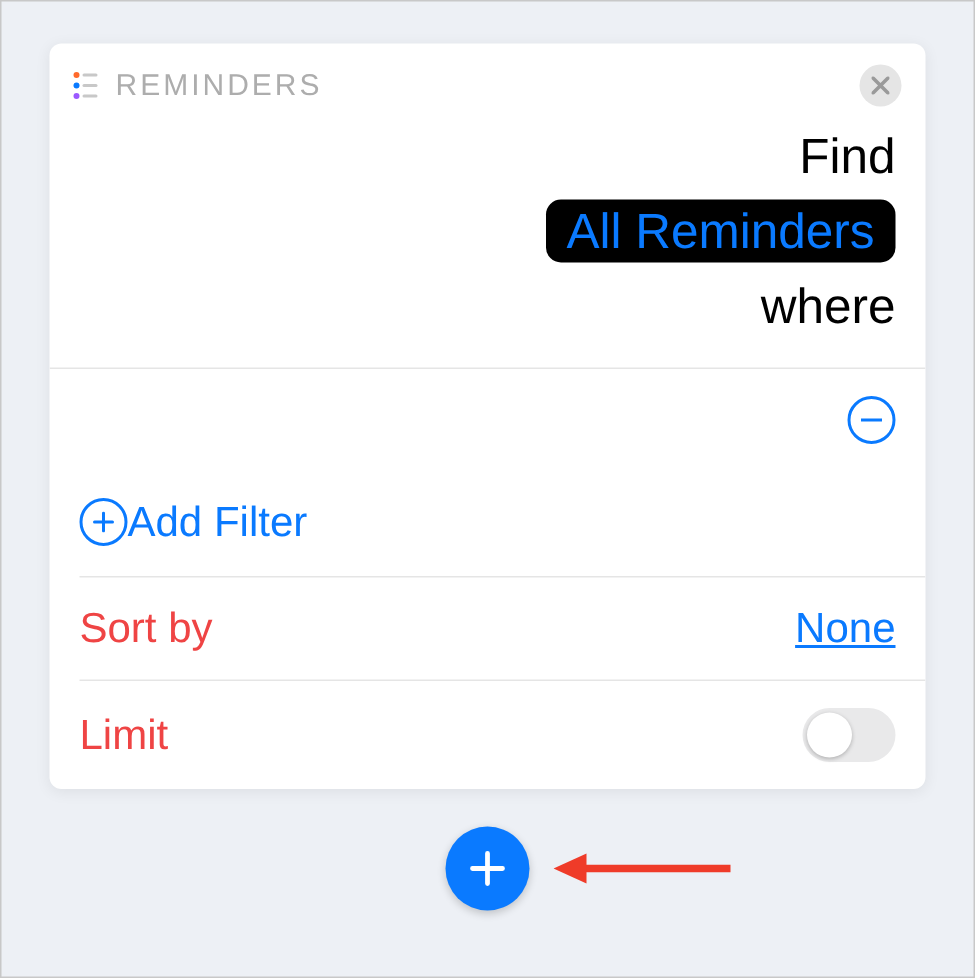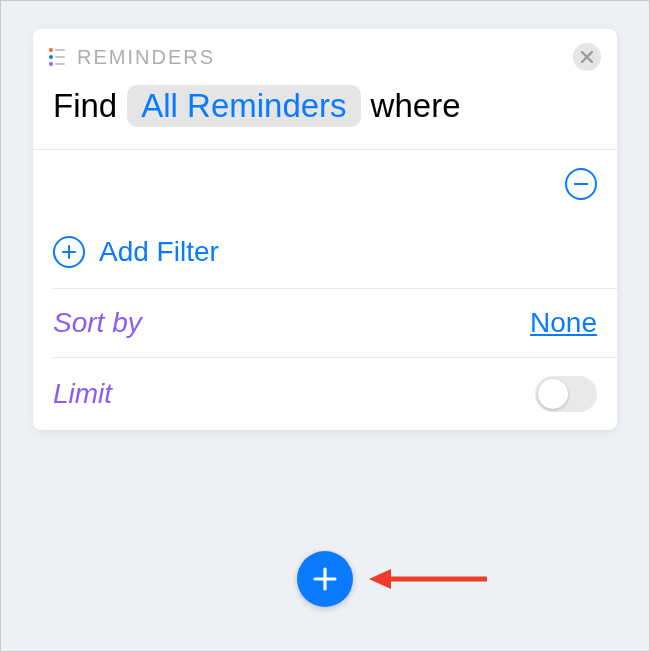--- a/index.html
+++ b/index.html
@@ -68,30 +68,31 @@
       align-items: center;
       justify-content: center;
       cursor: pointer;
     }
     .close-btn svg {
       width: 12px;
       height: 12px;
     }
     .query-row {
       display: flex;
-      align-items: center;
+      align-items: flex-end;
       flex-wrap: wrap;
       padding: 10px 20px 22px 20px;
       font-size: 33px;
       font-weight: 500;
       color: #000;
       gap: 10px;
+      flex-direction: column;
     }
     .token-pill {
-      background: #e5e5e5;
+      background: #000000;
       color: #0a7aff;
       padding: 2px 14px;
       border-radius: 10px;
       font-weight: 400;
     }
     .query-text {
       font-weight: 500;
     }
     .divider {
       height: 1px;
@@ -130,21 +131,20 @@
     }
     .remove-btn .minus {
       width: 14px;
       height: 2px;
       background: #0a7aff;
     }
     .add-filter-row {
       display: flex;
       align-items: center;
       padding: 28px 20px 20px 20px;
-      gap: 14px;
     }
     .add-btn-circle {
       width: 32px;
       height: 32px;
       border: 2px solid #0a7aff;
       border-radius: 50%;
       display: flex;
       align-items: center;
       justify-content: center;
       cursor: pointer;
@@ -158,23 +158,22 @@
       font-size: 28px;
       font-weight: 400;
     }
     .option-row {
       display: flex;
       align-items: center;
       padding: 18px 20px;
       font-size: 28px;
     }
     .option-label {
-      color: #8b5cf6;
+      color: #ef4444;
       font-weight: 500;
-      font-style: italic;
     }
     .option-value {
       margin-left: auto;
       color: #0a7aff;
       font-weight: 400;
       text-decoration: underline;
     }
     .toggle {
       margin-left: auto;
       width: 62px;

